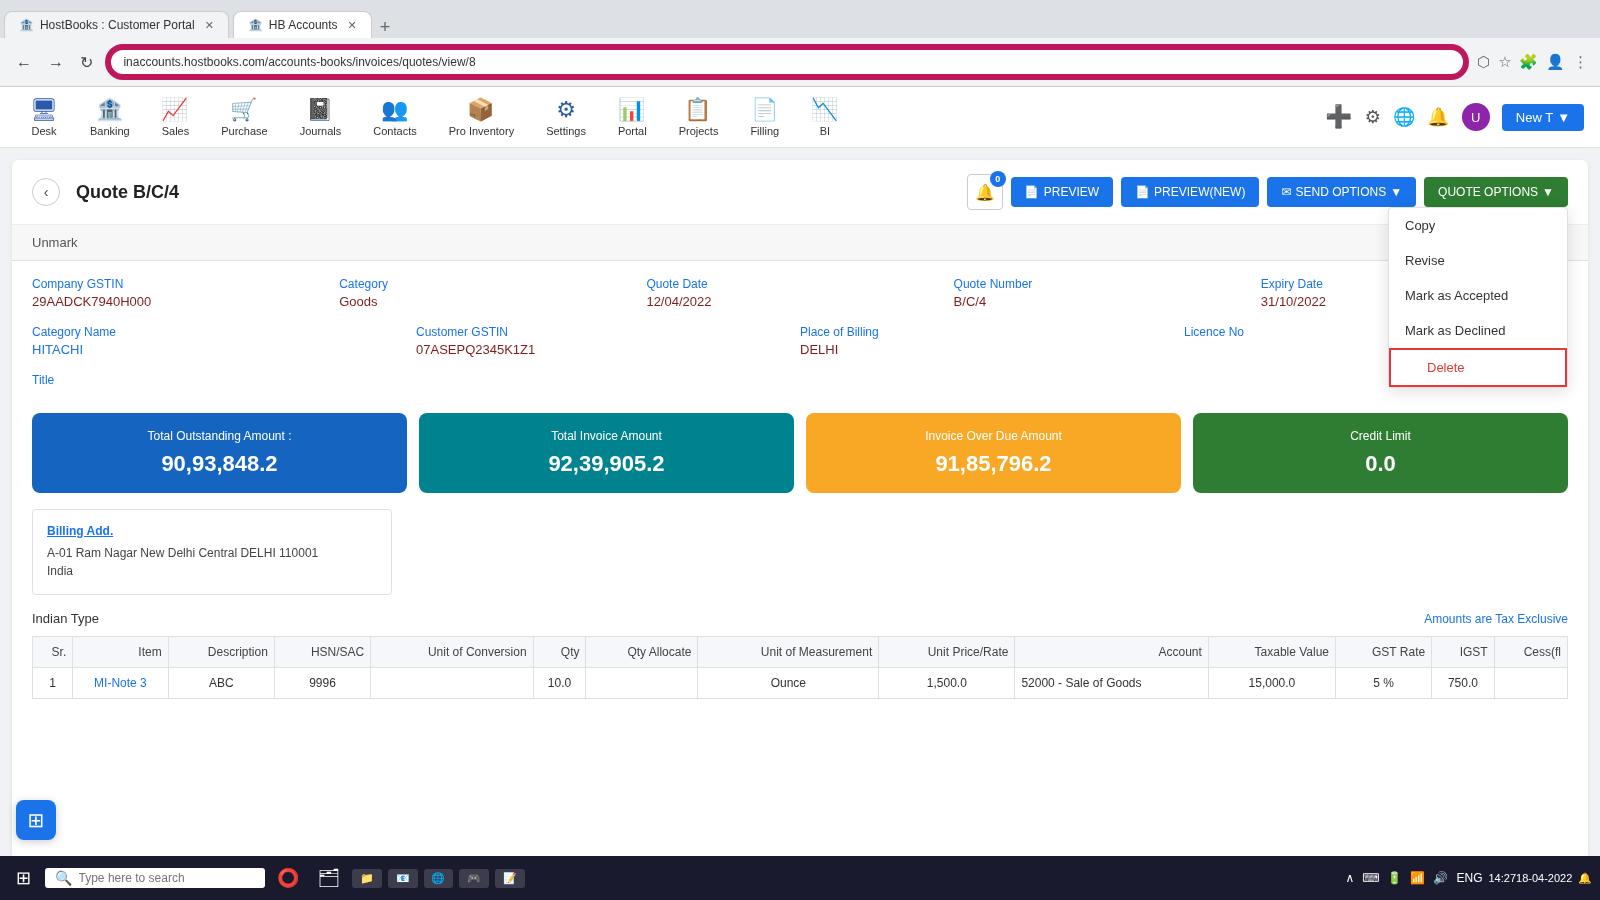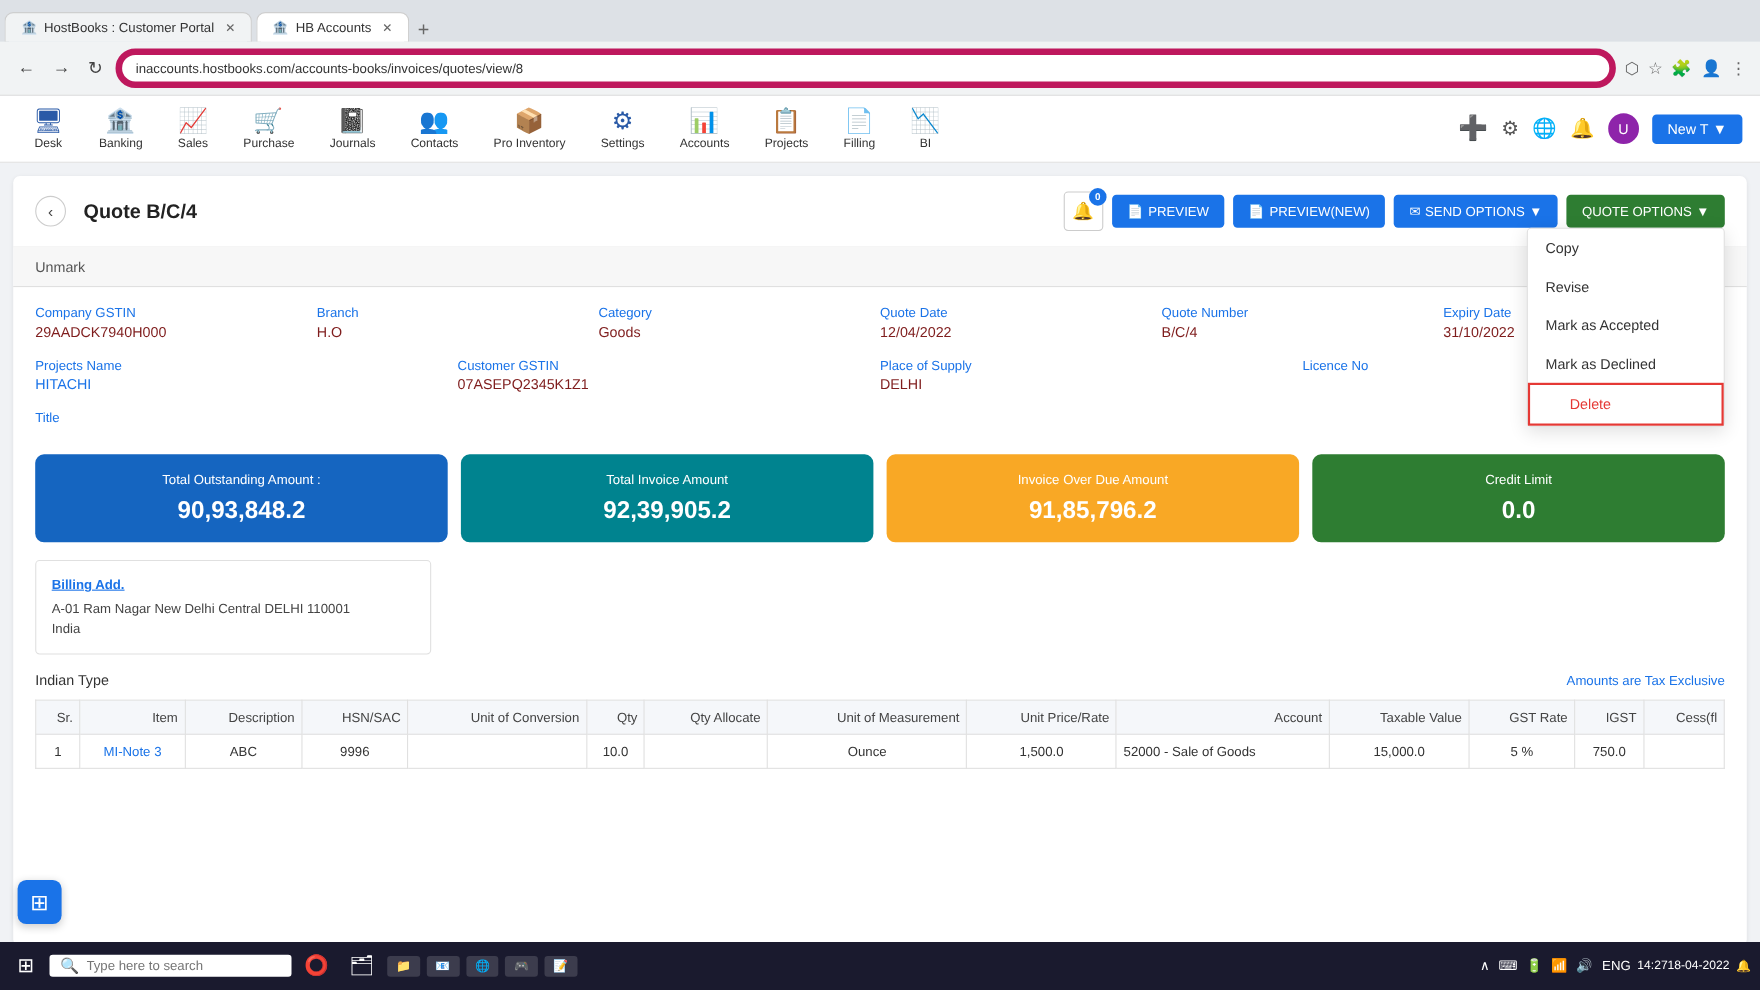--- a/index.html
+++ b/index.html
@@ -159,21 +159,21 @@
   <div class="nav-item">
     <span class="nav-icon">📦</span>
     <span class="nav-label">Pro Inventory</span>
   </div>
   <div class="nav-item">
     <span class="nav-icon">⚙</span>
     <span class="nav-label">Settings</span>
   </div>
   <div class="nav-item">
     <span class="nav-icon">📊</span>
-    <span class="nav-label">Accounts</span>
+    <span class="nav-label">Portal</span>
   </div>
   <div class="nav-item">
     <span class="nav-icon">📋</span>
     <span class="nav-label">Projects</span>
   </div>
   <div class="nav-item">
     <span class="nav-icon">📄</span>
     <span class="nav-label">Filling</span>
   </div>
   <div class="nav-item">
@@ -237,51 +237,47 @@
     <span>Unmark</span>
   </div>
 
   <div class="form-section">
     <div class="form-row">
       <div class="form-field">
         <div class="field-label">Company GSTIN</div>
         <div class="field-value">29AADCK7940H000</div>
       </div>
       <div class="form-field">
-        <div class="field-label">Branch</div>
-        <div class="field-value">H.O</div>
-      </div>
-      <div class="form-field">
         <div class="field-label">Category</div>
         <div class="field-value">Goods</div>
       </div>
       <div class="form-field">
         <div class="field-label">Quote Date</div>
         <div class="field-value">12/04/2022</div>
       </div>
       <div class="form-field">
         <div class="field-label">Quote Number</div>
         <div class="field-value">B/C/4</div>
       </div>
       <div class="form-field">
         <div class="field-label">Expiry Date</div>
         <div class="field-value">31/10/2022</div>
       </div>
     </div>
     <div class="form-row">
       <div class="form-field">
-        <div class="field-label">Projects Name</div>
+        <div class="field-label">Category Name</div>
         <div class="field-value" style="color:#1a73e8;">HITACHI</div>
       </div>
       <div class="form-field">
         <div class="field-label">Customer GSTIN</div>
         <div class="field-value">07ASEPQ2345K1Z1</div>
       </div>
       <div class="form-field">
-        <div class="field-label">Place of Supply</div>
+        <div class="field-label">Place of Billing</div>
         <div class="field-value">DELHI</div>
       </div>
       <div class="form-field">
         <div class="field-label">Licence No</div>
         <div class="field-value"></div>
       </div>
     </div>
     <div style="margin-bottom:10px;">
       <div class="field-label">Title</div>
     </div>

